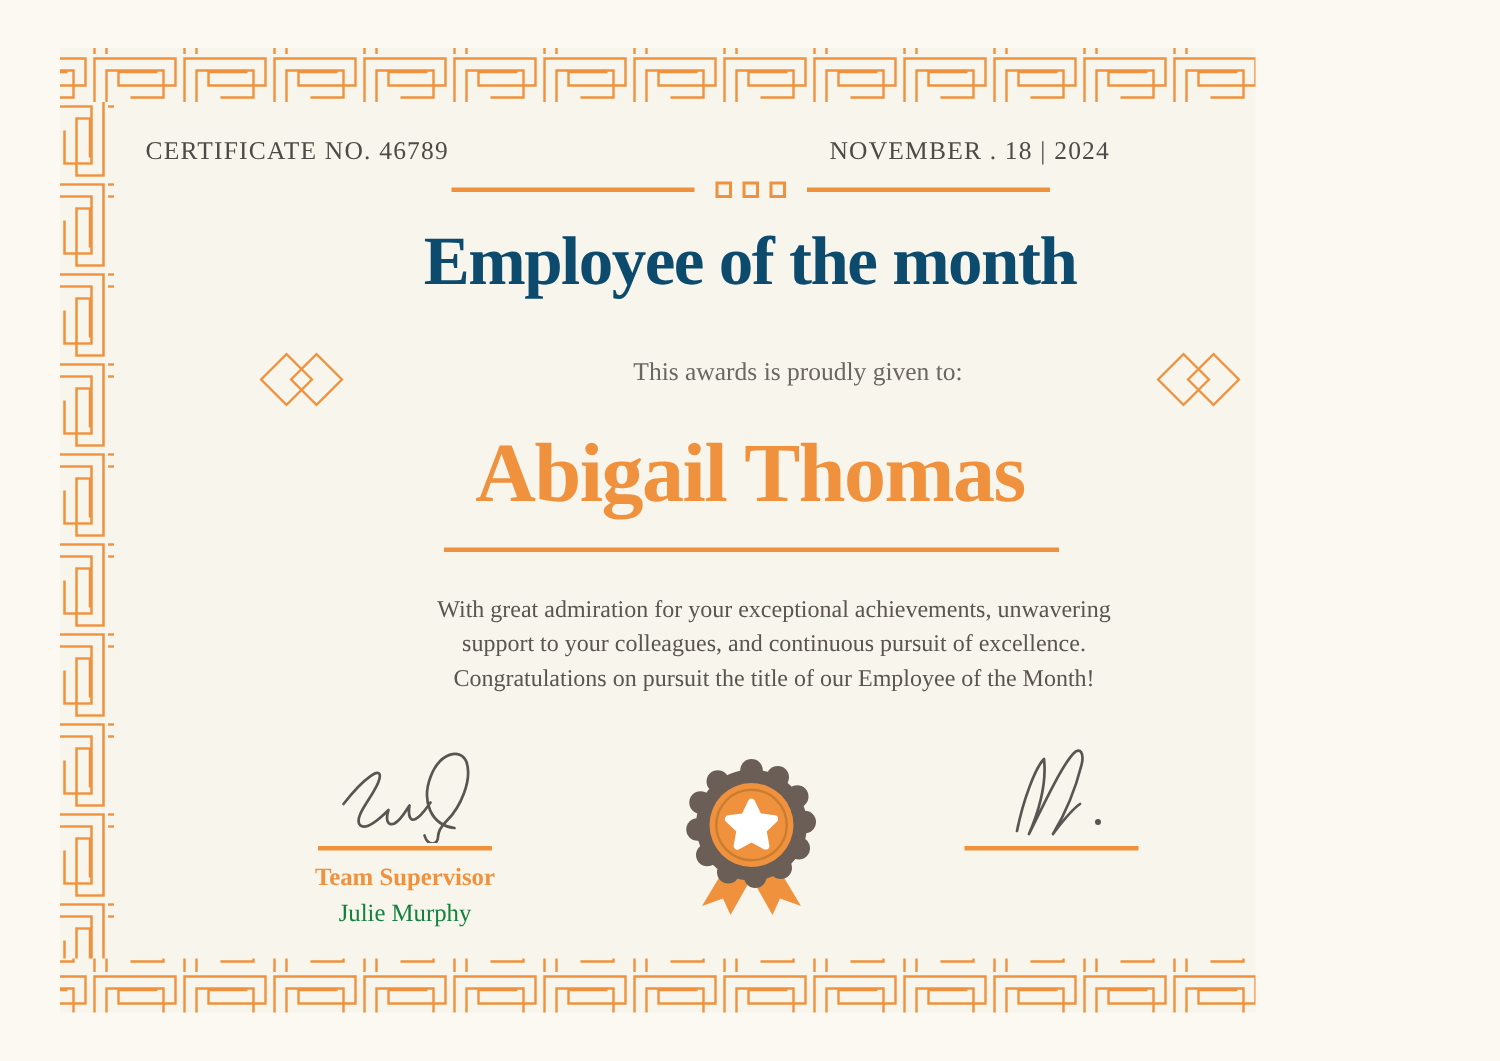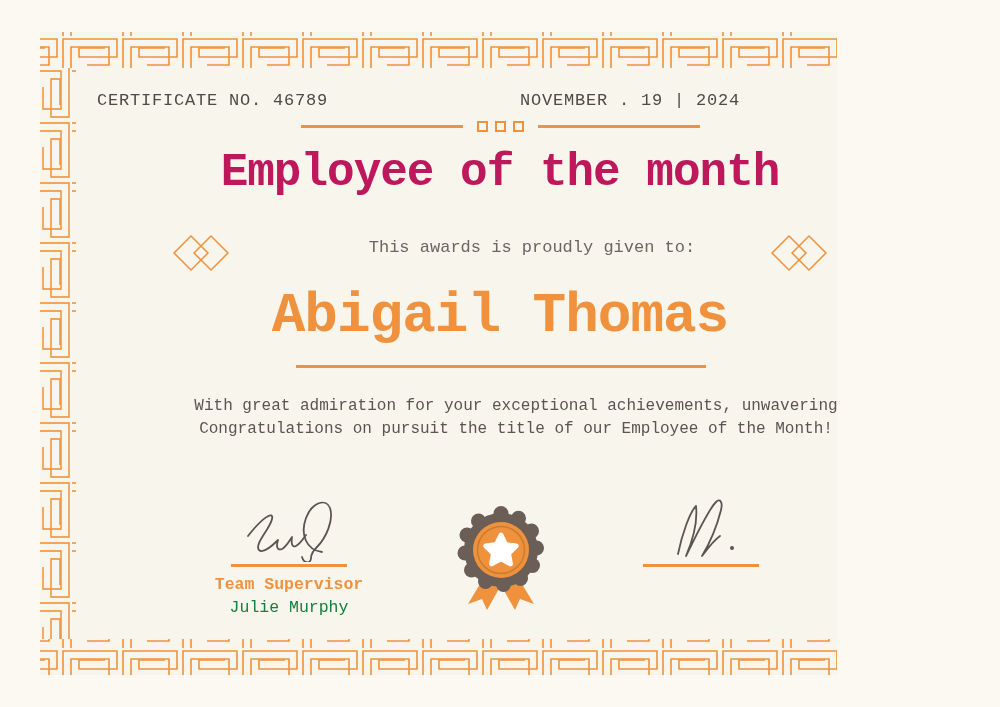--- a/index.html
+++ b/index.html
@@ -3,45 +3,45 @@
 <meta charset="utf-8">
 <style>
   :root{
     --bg:#fbf9f2; --panel:#f7f5ec; --accent:#f0923d; --accent-deep:#c97e2f;
     --ink:#57504e; --ink-soft:#6c6560; --badge-dark:#6a5e56; --star:#ffffff;
   }
   *{margin:0;padding:0;box-sizing:border-box;}
   html,body{background:var(--bg);}
   .page{
     position:relative;width:837px;height:707px;background:var(--bg);
-    font-family:Liberation Mono, monospace;color:var(--ink);
+    font-family:Liberation Serif, serif;color:var(--ink);
     overflow:hidden;
   }
   .panel{position:absolute;left:40px;top:32px;width:920px;height:643px;background:var(--panel);}
   .border-svg{position:absolute;left:0;top:0;width:1000px;height:707px;pointer-events:none;}
   .border-svg path{stroke:var(--accent);fill:none;stroke-width:1.6;}
   .cert-no{position:absolute;left:97px;top:91px;font-size:17px;letter-spacing:.8px;color:#4f4a47;}
   .date{position:absolute;right:97px;top:91px;font-size:17px;letter-spacing:.8px;color:#4f4a47;}
   .ornament{position:absolute;left:0;top:121px;width:1000px;display:flex;align-items:center;justify-content:center;gap:14px;}
   .orn-line{width:162px;height:2.5px;background:var(--accent);}
   .orn-squares{display:flex;gap:7px;}
   .orn-squares span{display:block;width:11px;height:11px;border:2.5px solid var(--accent);background:transparent;}
   .title{position:absolute;left:0;top:147px;width:1000px;text-align:center;
-    font-size:46px;font-weight:700;letter-spacing:-1px;color:#be185d;}
+    font-size:46px;font-weight:700;letter-spacing:-1px;color:#0c4a6e;}
   .subtitle{position:absolute;left:0;top:238px;width:1000px;text-align:center;font-size:17px;color:var(--ink-soft);margin-left:32px;}
   .diamonds{position:absolute;top:227px;}
   .diamonds.left{left:172px;} .diamonds.right{left:770px;}
   .diamonds rect{fill:none;stroke:var(--accent);stroke-width:1.5;}
   .recipient{position:absolute;left:0;top:284px;width:1000px;text-align:center;
     font-size:56px;font-weight:700;color:var(--accent);letter-spacing:-1px;}
   .name-underline{position:absolute;left:296px;top:365px;width:410px;height:3px;background:var(--accent);}
   .body-text{position:absolute;left:0;top:395px;width:1000px;text-align:center;
     font-size:16px;line-height:23px;color:#5b5450;padding-left:32px;}
   .sig-block{position:absolute;top:496px;width:182px;text-align:center;}
-  .sig-block.left{left:198px;} .sig-block.right{left:610px;}
+  .sig-block.left{left:179px;} .sig-block.right{left:610px;}
   .sig-draw{height:66px;display:flex;align-items:flex-end;justify-content:center;}
   .sig-draw path{stroke:#5a5452;stroke-width:1.8;fill:none;stroke-linecap:round;stroke-linejoin:round;}
   .sig-draw circle{fill:#5a5452;}
   .sig-line{width:116px;height:2.5px;background:var(--accent);margin:2px auto 8px auto;}
   .sig-role{font-size:16.5px;font-weight:700;color:var(--accent);}
   .sig-name{font-size:16.5px;color:#15803d;margin-top:4px;}
   .badge{position:absolute;left:452px;top:504px;}
 </style>
 </head>
 <body>
@@ -61,21 +61,21 @@
         <path d="M11,36 V11 H49 V29 H27"></path>
       </pattern>
     </defs>
     <rect x="40" y="32" width="920" height="36" fill="url(#meanderH)"></rect>
     <rect x="40" y="639" width="920" height="36" fill="url(#meanderH)"></rect>
     <rect x="40" y="68" width="36" height="571" fill="url(#meanderV)"></rect>
     <rect x="924" y="68" width="36" height="571" fill="url(#meanderV)"></rect>
   </svg>
 
   <div class="cert-no">CERTIFICATE NO. 46789</div>
-  <div class="date">NOVEMBER . 19 | 2024</div>
+  <div class="date">NOVEMBER . 18 | 2024</div>
 
   <div class="ornament">
     <div class="orn-line"></div>
     <div class="orn-squares">
       <span></span>
       <span></span>
       <span></span>
     </div>
     <div class="orn-line"></div>
   </div>
@@ -90,20 +90,21 @@
   <svg class="diamonds right" width="58" height="52" viewBox="0 0 58 52">
     <rect x="7" y="14" width="24" height="24" transform="rotate(45 19 26)"></rect>
     <rect x="27" y="14" width="24" height="24" transform="rotate(45 39 26)"></rect>
   </svg>
 
   <div class="recipient">Abigail Thomas</div>
   <div class="name-underline"></div>
 
   <div class="body-text">
     <div>With great admiration for your exceptional achievements, unwavering</div>
+    <div>support to your colleagues, and continuous pursuit of excellence.</div>
     <div>Congratulations on pursuit the title of our Employee of the Month!</div>
   </div>
 
   <div class="sig-block left">
     <div class="sig-draw">
       <svg width="126" height="66" viewBox="0 0 126 66">
         <path d="M22,40 C36,22 48,14 46,23 C44,33 28,48 33,54 C37,58 46,50 52,44 C50,50 51,55 56,53 C61,50 63,45 66,41 C65,47 66,52 70,50 C74,48 77,43 80,39"></path>
         <path d="M96,56 C80,54 74,38 80,22 C86,6 100,2 104,12 C108,24 100,42 91,51 C87,55 85,58 85,62 C85,68 78,68 76,61"></path>
       </svg>
     </div>

